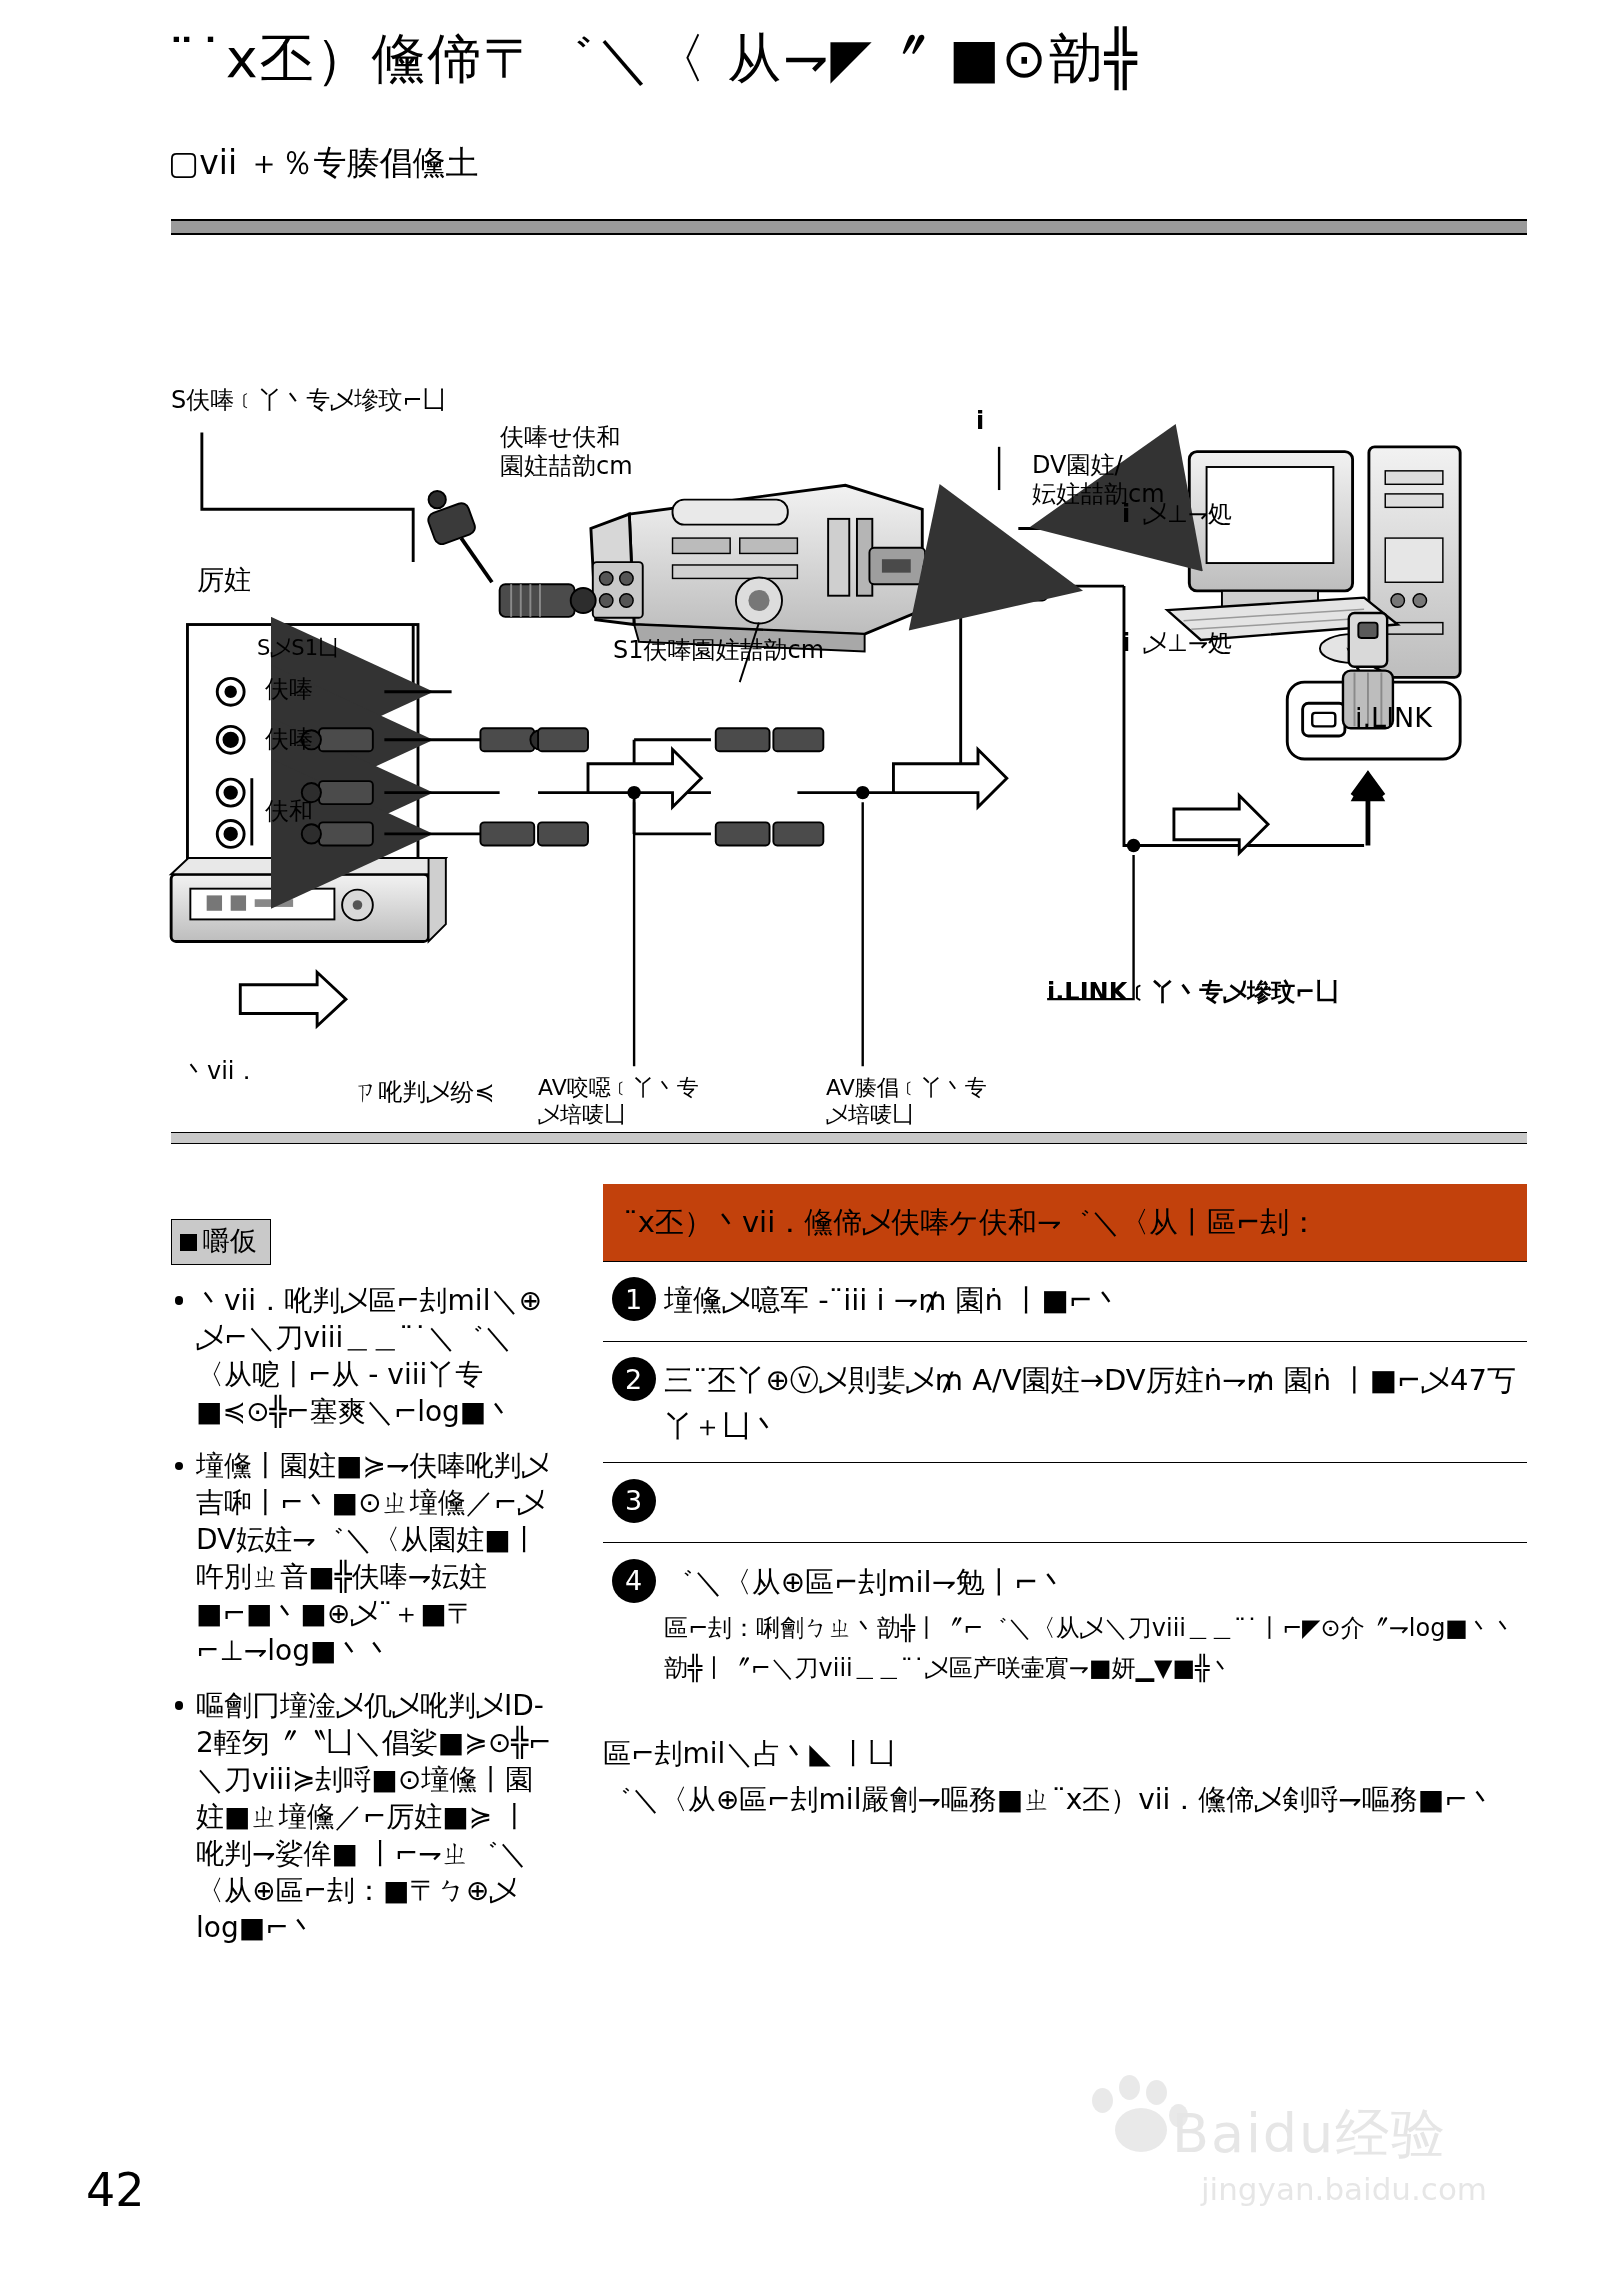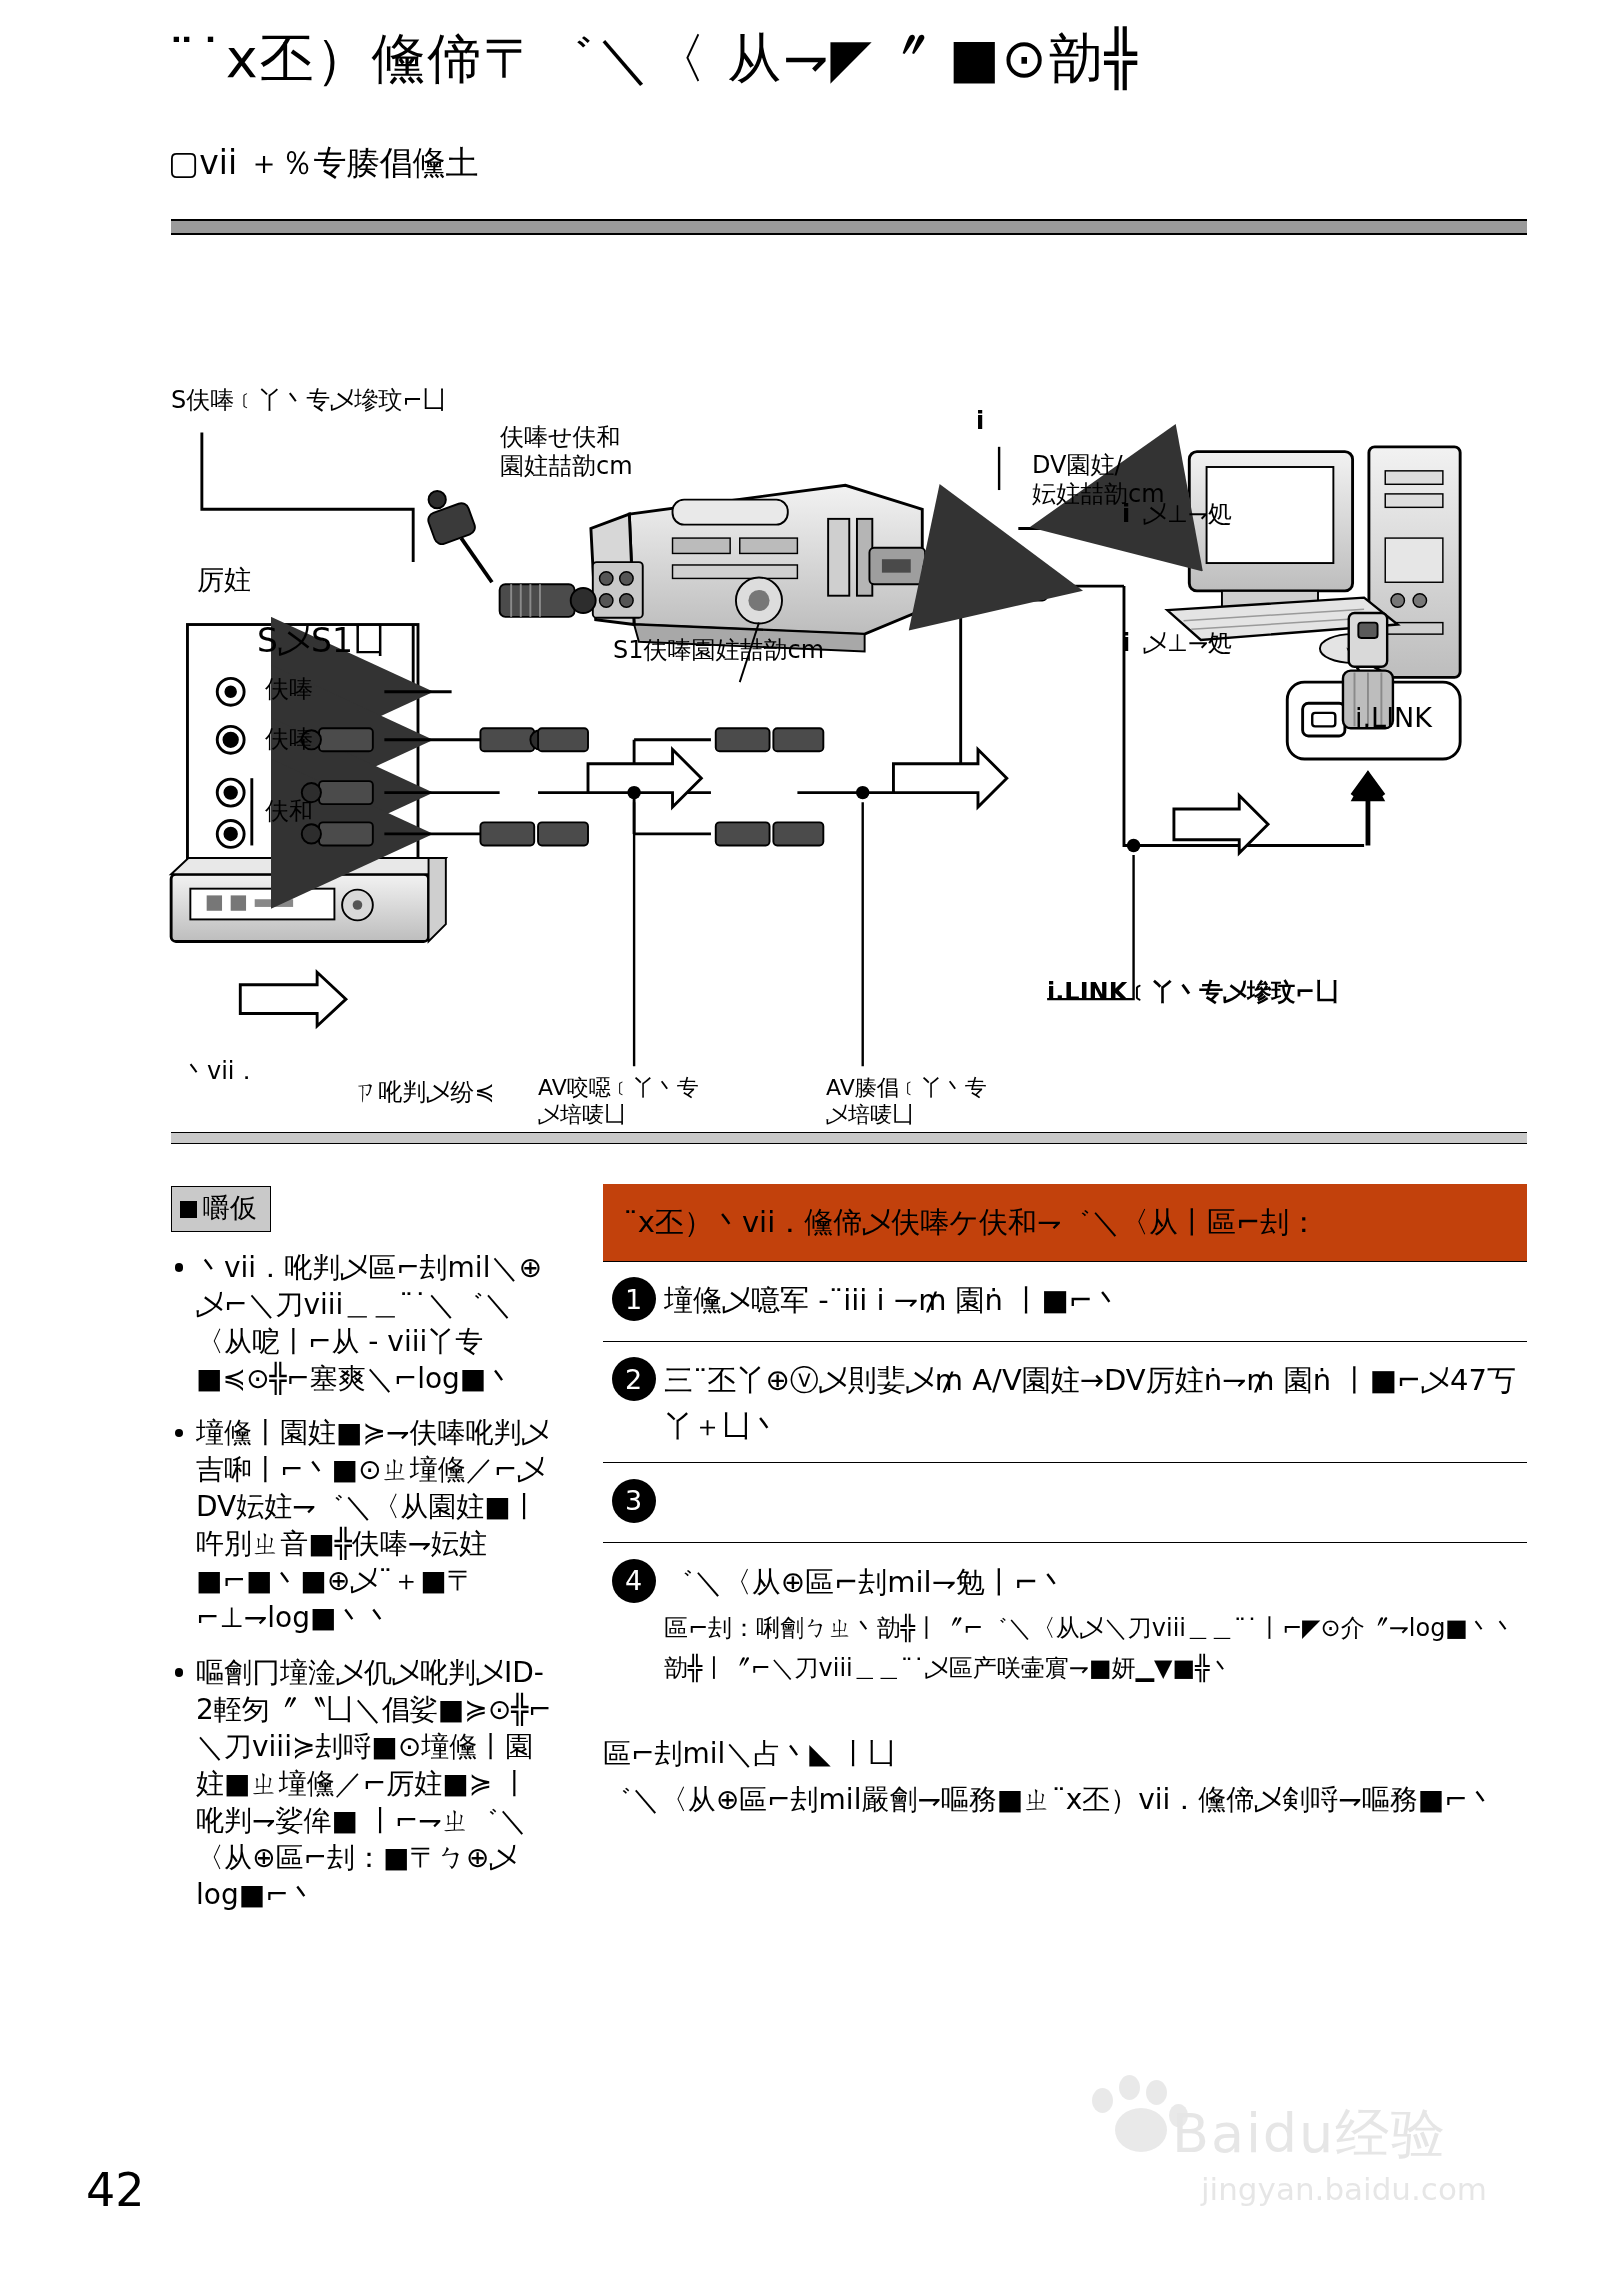--- a/index.html
+++ b/index.html
@@ -51,20 +51,21 @@
     background:#c9c9c9; border-top:1.9px solid #000; border-bottom:1.9px solid #000;
   }
 
   
   .notes { position:absolute; left:171px; top:1186px; width:384px; }
   .notes-head {
     display:inline-block; background:#c9c9c9;
     padding:2.9px 13.4px 4.8px 7.7px; font-size:27px;
     font-family:"DejaVu Sans", sans-serif;
     border:1px solid #000;
+    margin-top:33px;
   }
   .notes-head .sq { display:inline-block; width:17.3px; height:17.3px; background:#000; margin-right:5.8px; vertical-align:-1px;}
   .note-item {
     position:relative; padding-left:25px; margin-top:17.3px;
     font-size:28px; line-height:37px;
     font-family:"DejaVu Sans", sans-serif;
   }
   .note-item:before {
     content:""; position:absolute; left:3.8px; top:14.4px;
     width:8.6px; height:8.6px; border-radius:50%; background:#000;
@@ -377,21 +378,21 @@
     </svg>
 
     <div class="dlabel" style="left:171px; top:-7.7px;">S伕唪﹝丫丶专乄墋玟⌐凵</div>
     <div class="dlabel" style="left:500px; top:29px; white-space:pre-line;">伕唪せ伕和
 園妵喆勏cm</div>
     <div class="dlabel" style="left:1032px; top:17.3px; white-space:pre-line;margin-top:40px;">DV園妵/
 妘妵喆勏cm</div>
     <div class="dlabel" style="left:976px; top:13.4px; font-weight:bold;">i</div>
 
     <div class="dlabel" style="left:197px; top:171px; font-size:27px;">厉妵</div>
-    <div class="dlabel" style="left:257px; top:232px; font-size:33px;">S乄S1凵</div>
+    <div class="dlabel" style="left:257px; top:240px; font-size:21px;">S乄S1凵</div>
     <div class="dlabel" style="left:265px; top:281px;">伕唪</div>
     <div class="dlabel" style="left:265px; top:331px;">伕唪</div>
     <div class="dlabel" style="left:265px; top:403px;">伕和</div>
 
     <div class="dlabel" style="left:613px; top:242px;">S1伕唪園妵喆勏cm</div>
 
     <div class="dlabel" style="left:1143px; top:106px;">乄⊥⇁処</div>
     <div class="dlabel" style="left:1139px; top:106px; font-weight:bold; left:1122px;">i</div>
     <div class="dlabel" style="left:1143px; top:235px;">乄⊥⇁処</div>
     <div class="dlabel" style="left:1122px; top:235px; font-weight:bold;">i</div>

